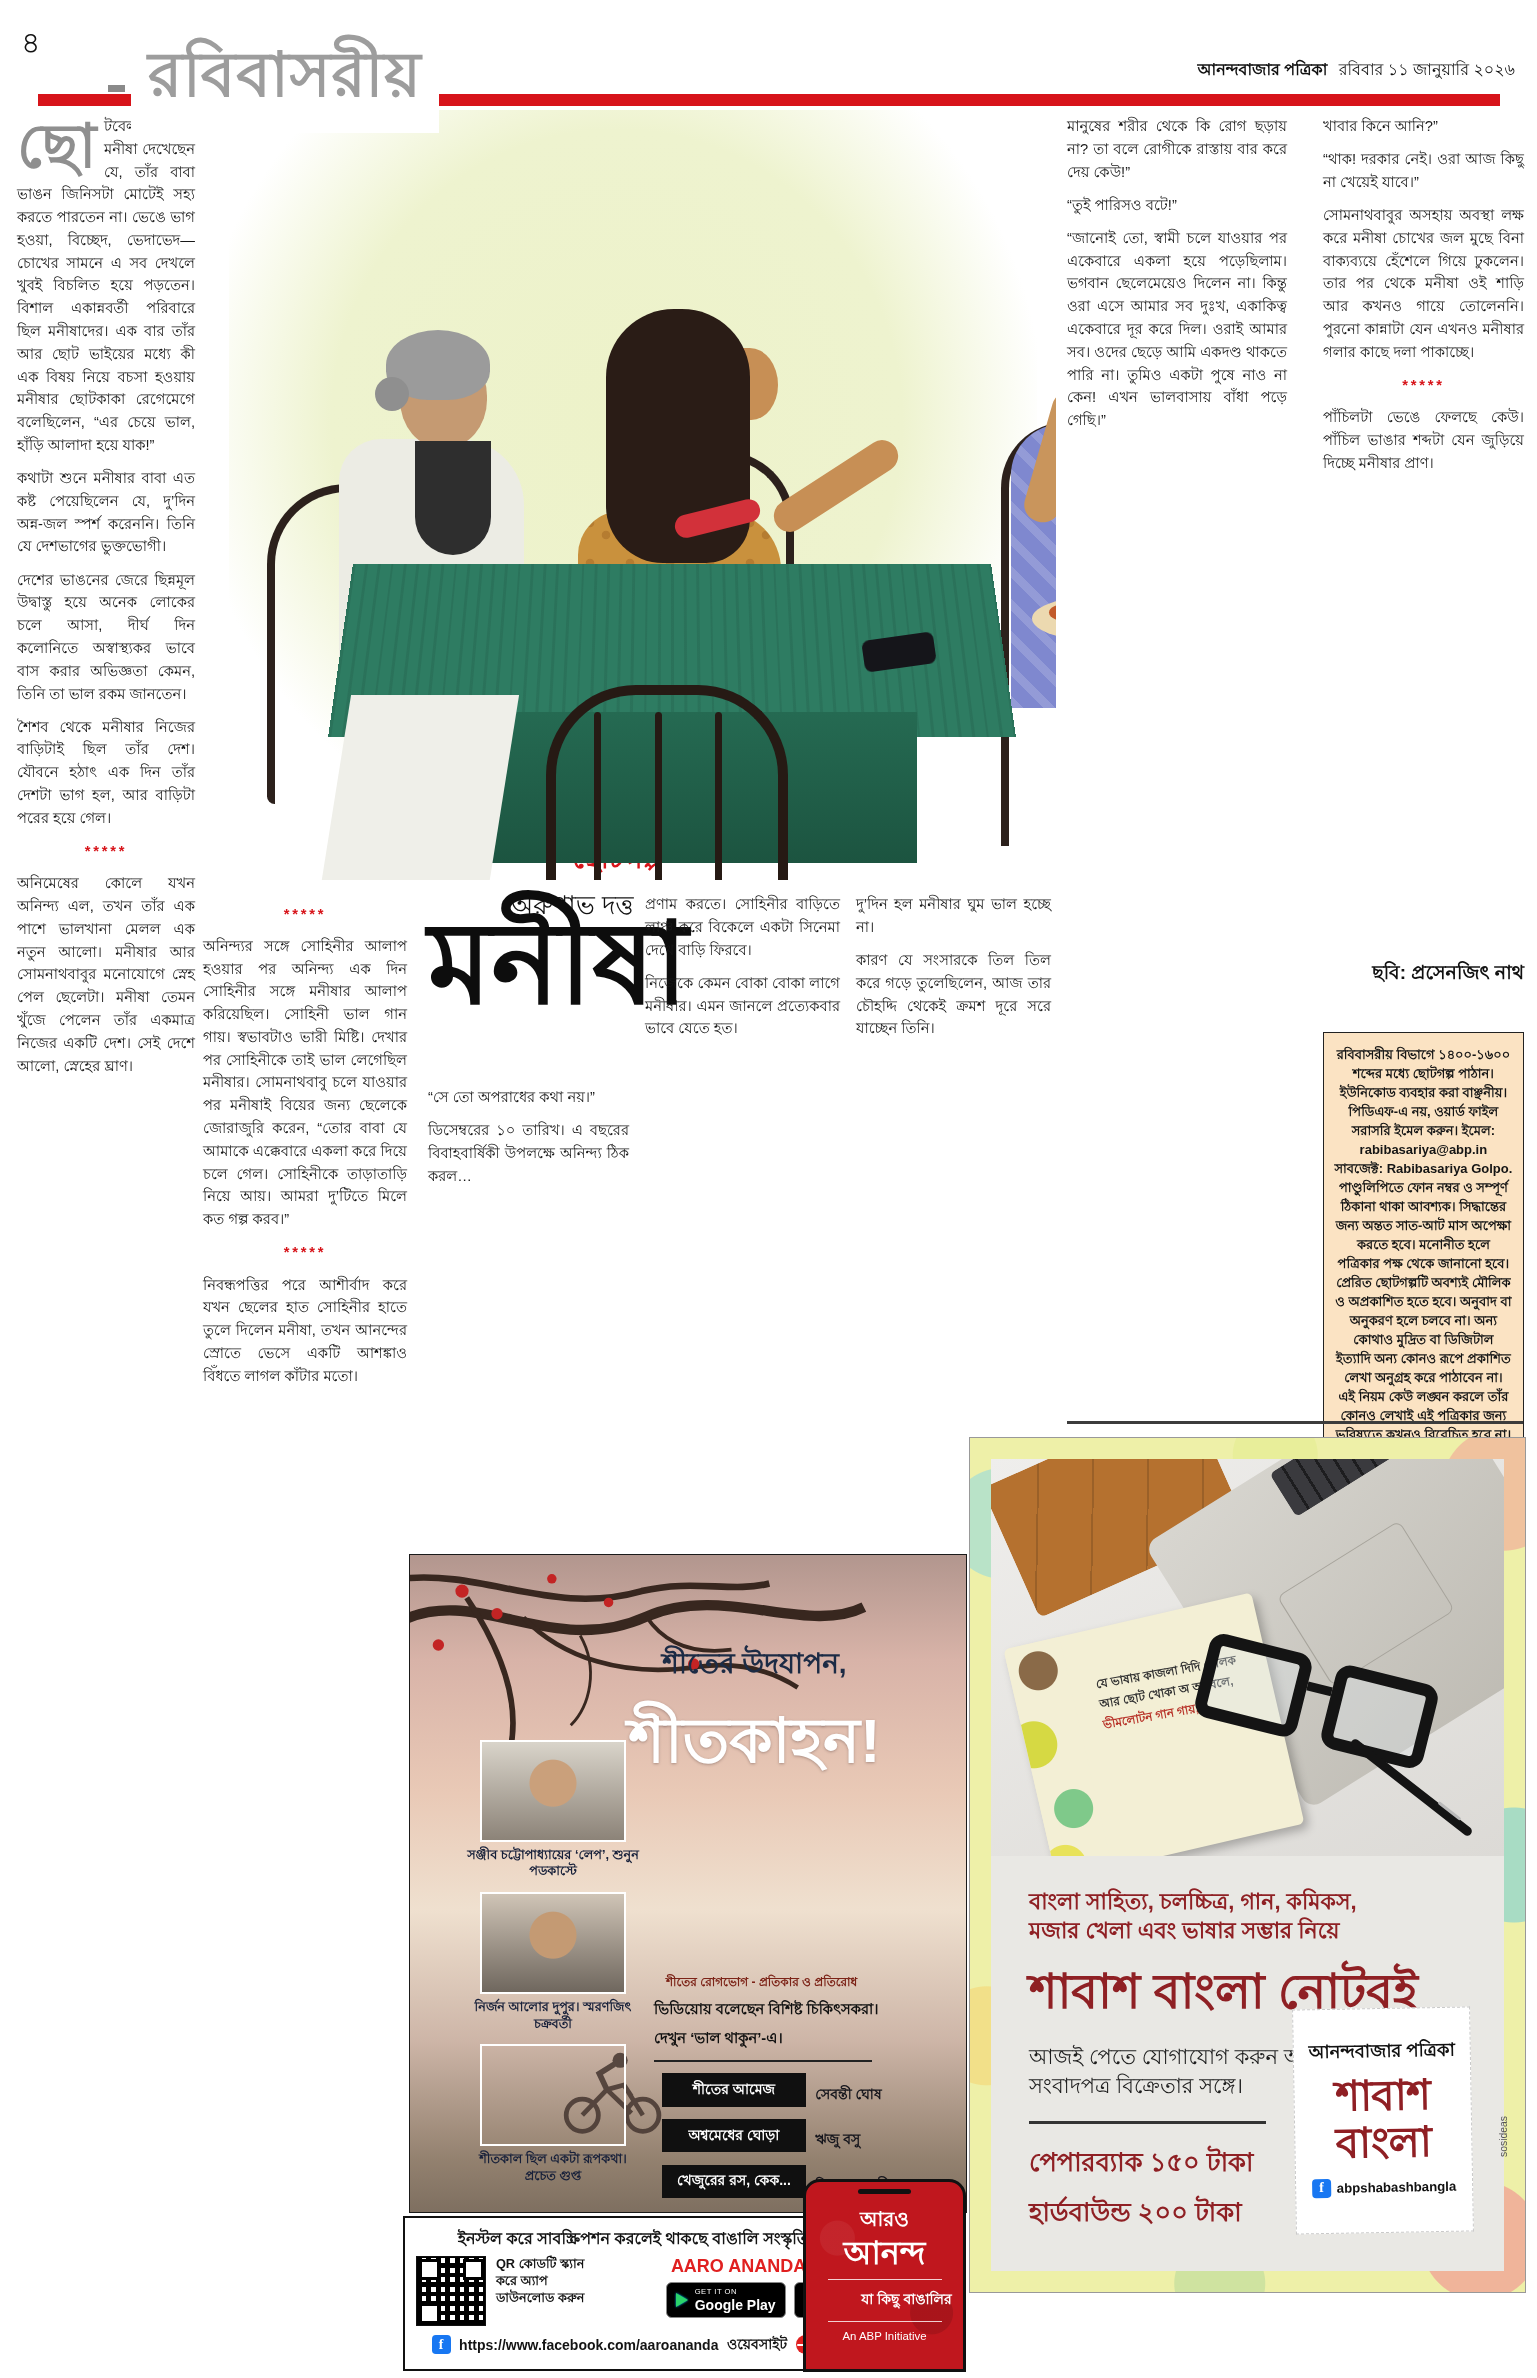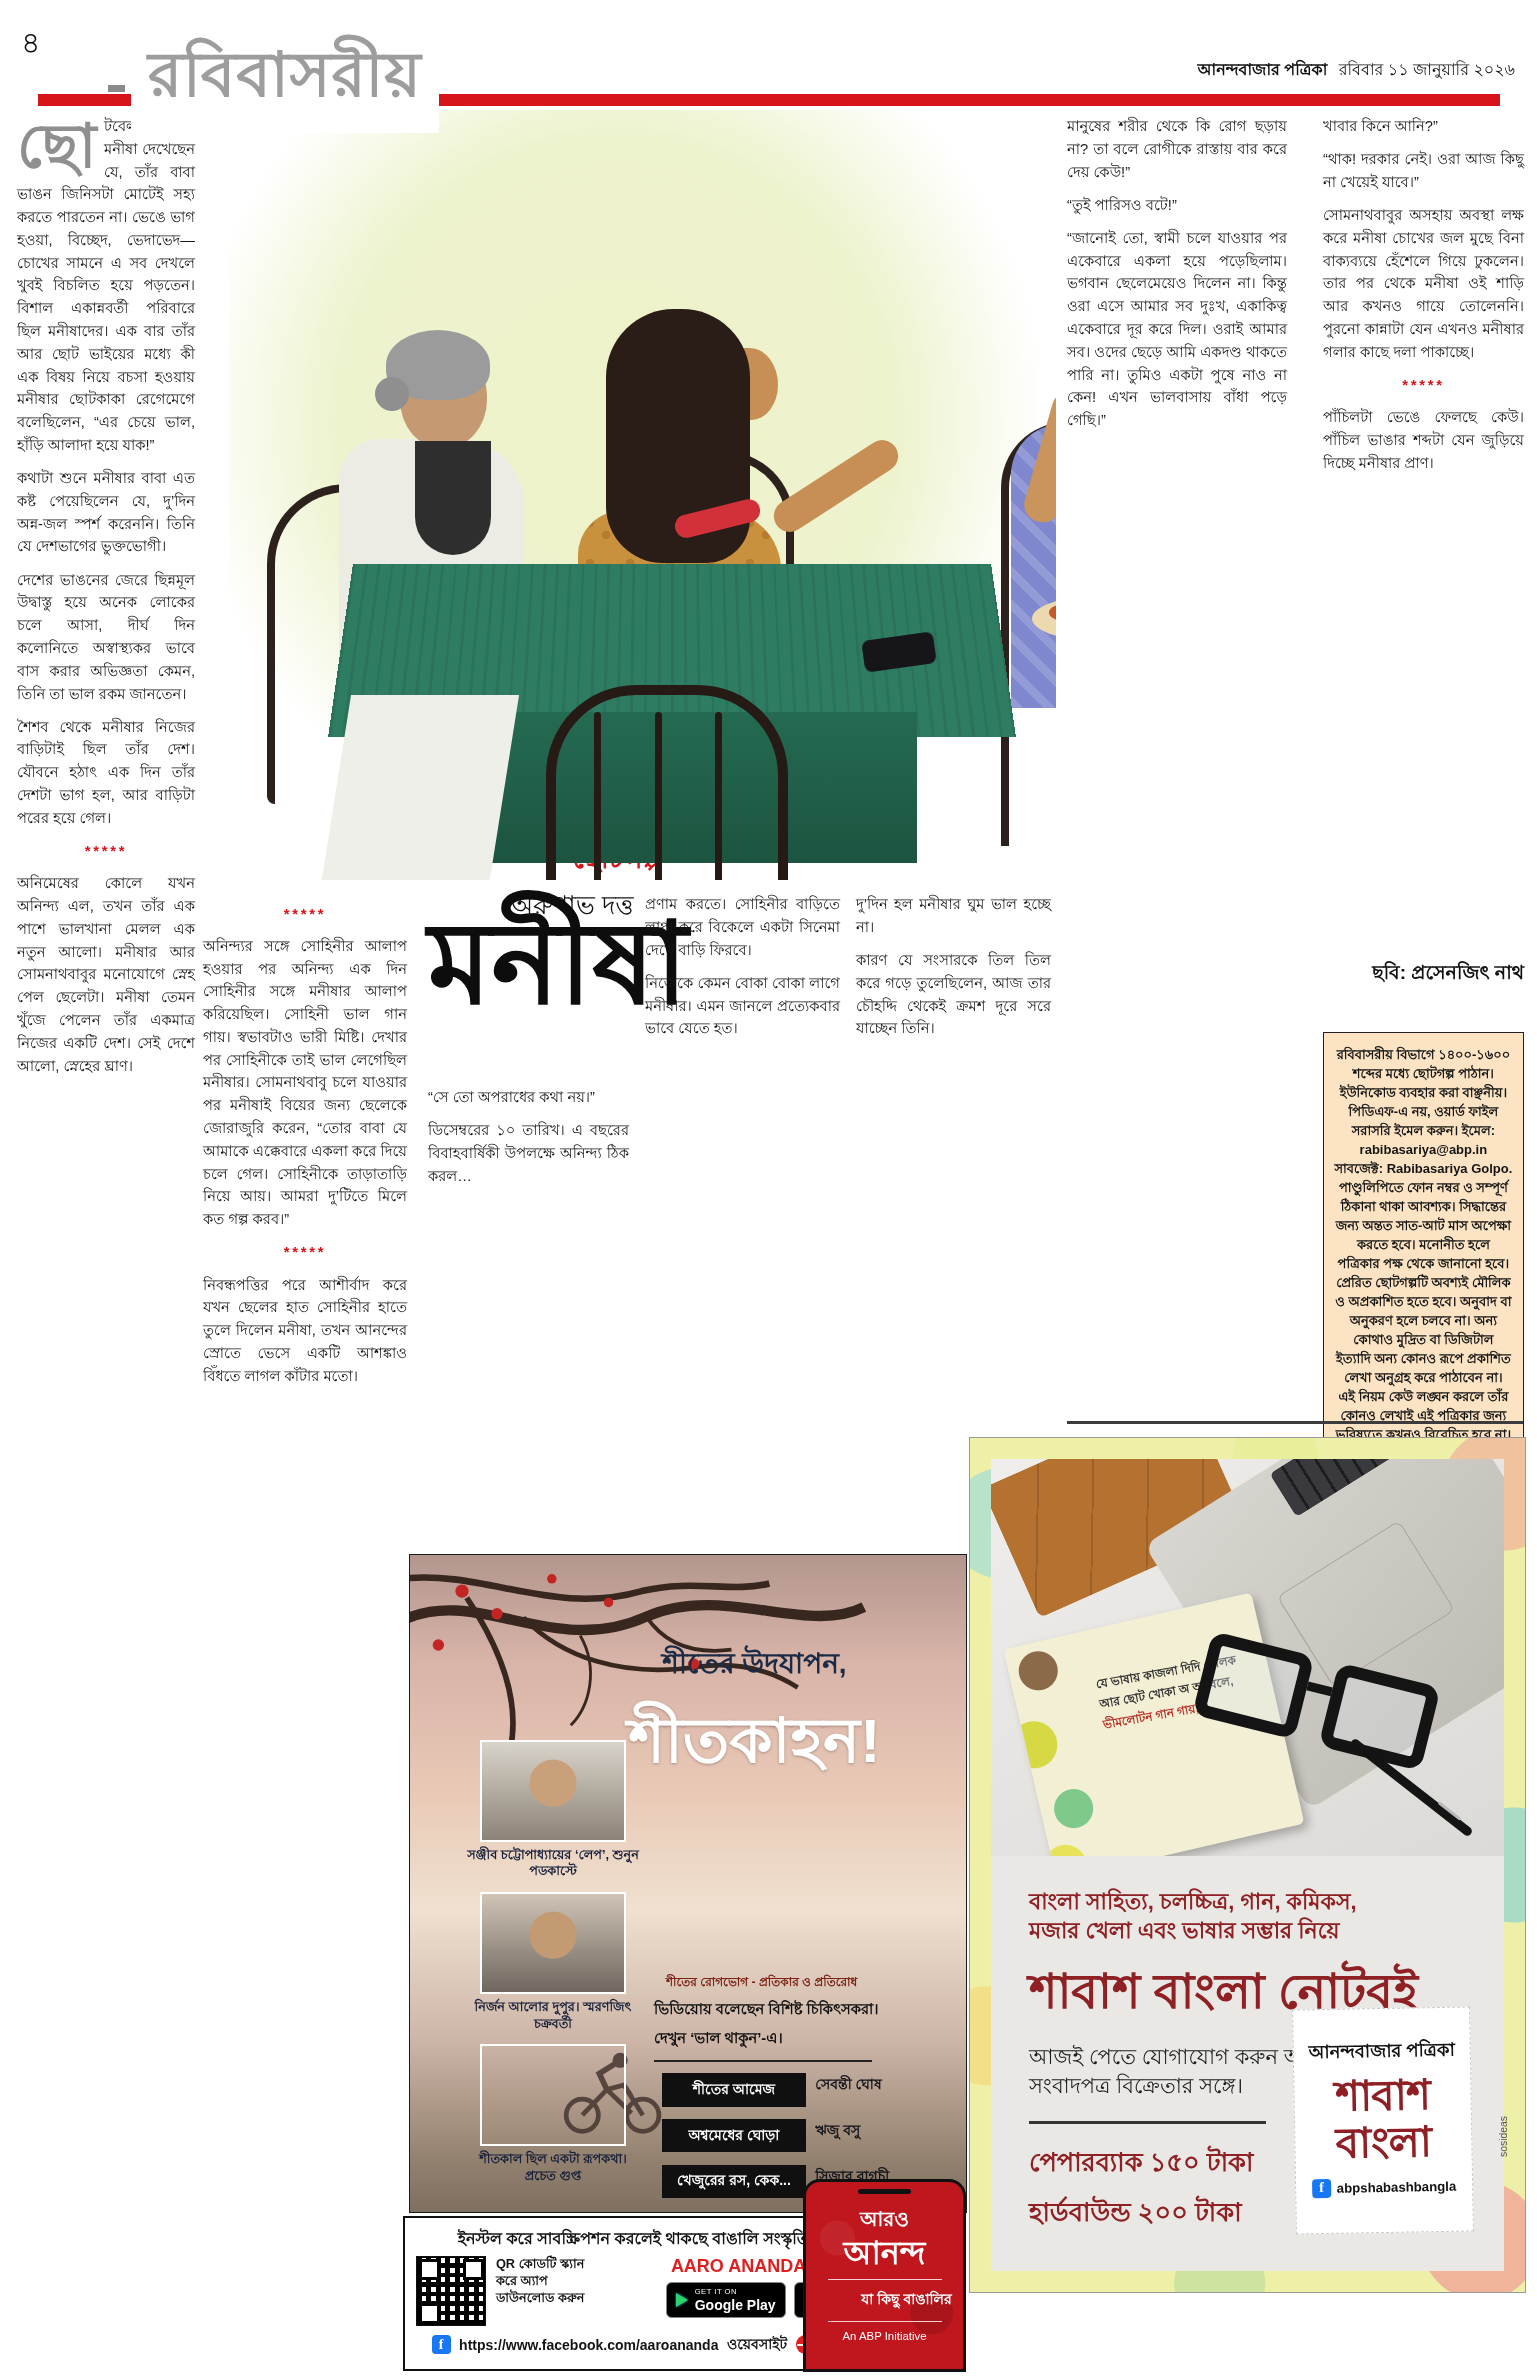--- a/index.html
+++ b/index.html
@@ -92,21 +92,21 @@
   .w-card{margin-bottom:12.3px;text-align:center;}
   .w-photo{width:142px;height:98px;margin:0 auto;border:2.8px solid #fff;}
   .wp1{background:radial-gradient(circle at 50% 42%,#caa07b 0 23px,transparent 24px),linear-gradient(#d9d4ca,#8c8378);}
   .wp2{background:radial-gradient(circle at 50% 42%,#c49a73 0 23px,transparent 24px),linear-gradient(#cfc4b6,#6f675e);}
   .wp3{background:radial-gradient(circle at 50% 40%,#c49highlight 0,transparent 0),radial-gradient(circle at 50% 40%,#c49a73 0 23px,transparent 24px),linear-gradient(180deg,#d8d4cc 0 58%,#3a62c4 58%);}
   .w-cap{font-size:12.8px;font-weight:bold;color:#17203a;line-height:1.3;margin-top:4.7px;}
   .w-health{position:absolute;left:244px;top:418px;width:293px;z-index:3;}
   .wh-title{font-size:12px;font-weight:bold;color:#7c2317;margin-left:12px;}
   .wh-sub{font-size:14.7px;font-weight:bold;color:#101010;margin-top:3.8px;}
   .wh-div{width:218px;height:1.9px;background:#222;margin:9.5px 0 11.4px 0;}
-  .chip-row{display:flex;align-items:flex-start;gap:9.5px;margin-bottom:12.3px;padding-left:8px;}
+  .chip-row{display:flex;align-items:flex-end;gap:9.5px;margin-bottom:12.3px;padding-left:8px;}
   .chip{background:#101010;color:#fff;font-size:14px;font-weight:bold;padding:4.7px 11.4px;min-width:121px;text-align:center;}
   .chip-author{font-size:14px;font-weight:bold;color:#15151c;}
   .w-cyclist{position:absolute;left:142px;top:492px;z-index:2;opacity:.85;}
 
   .ad-wfooter{position:absolute;left:403px;top:2216px;width:556px;height:151px;background:#fff;border:2.8px solid #111;z-index:2;}
   .wf-head{text-align:center;font-size:16px;font-weight:bold;margin:7.6px 7.6px 3.8px 7.6px;}
   .wf-mid{display:flex;align-items:flex-start;gap:9.5px;padding:0 11.4px;}
   .qr{width:68px;height:68px;border:1.9px solid #111;position:relative;background:
       repeating-linear-gradient(0deg,#000 0 4.7px,transparent 4.7px 9.5px),
       repeating-linear-gradient(90deg,#000 0 4.7px,transparent 4.7px 9.5px);background-color:#fff;}

